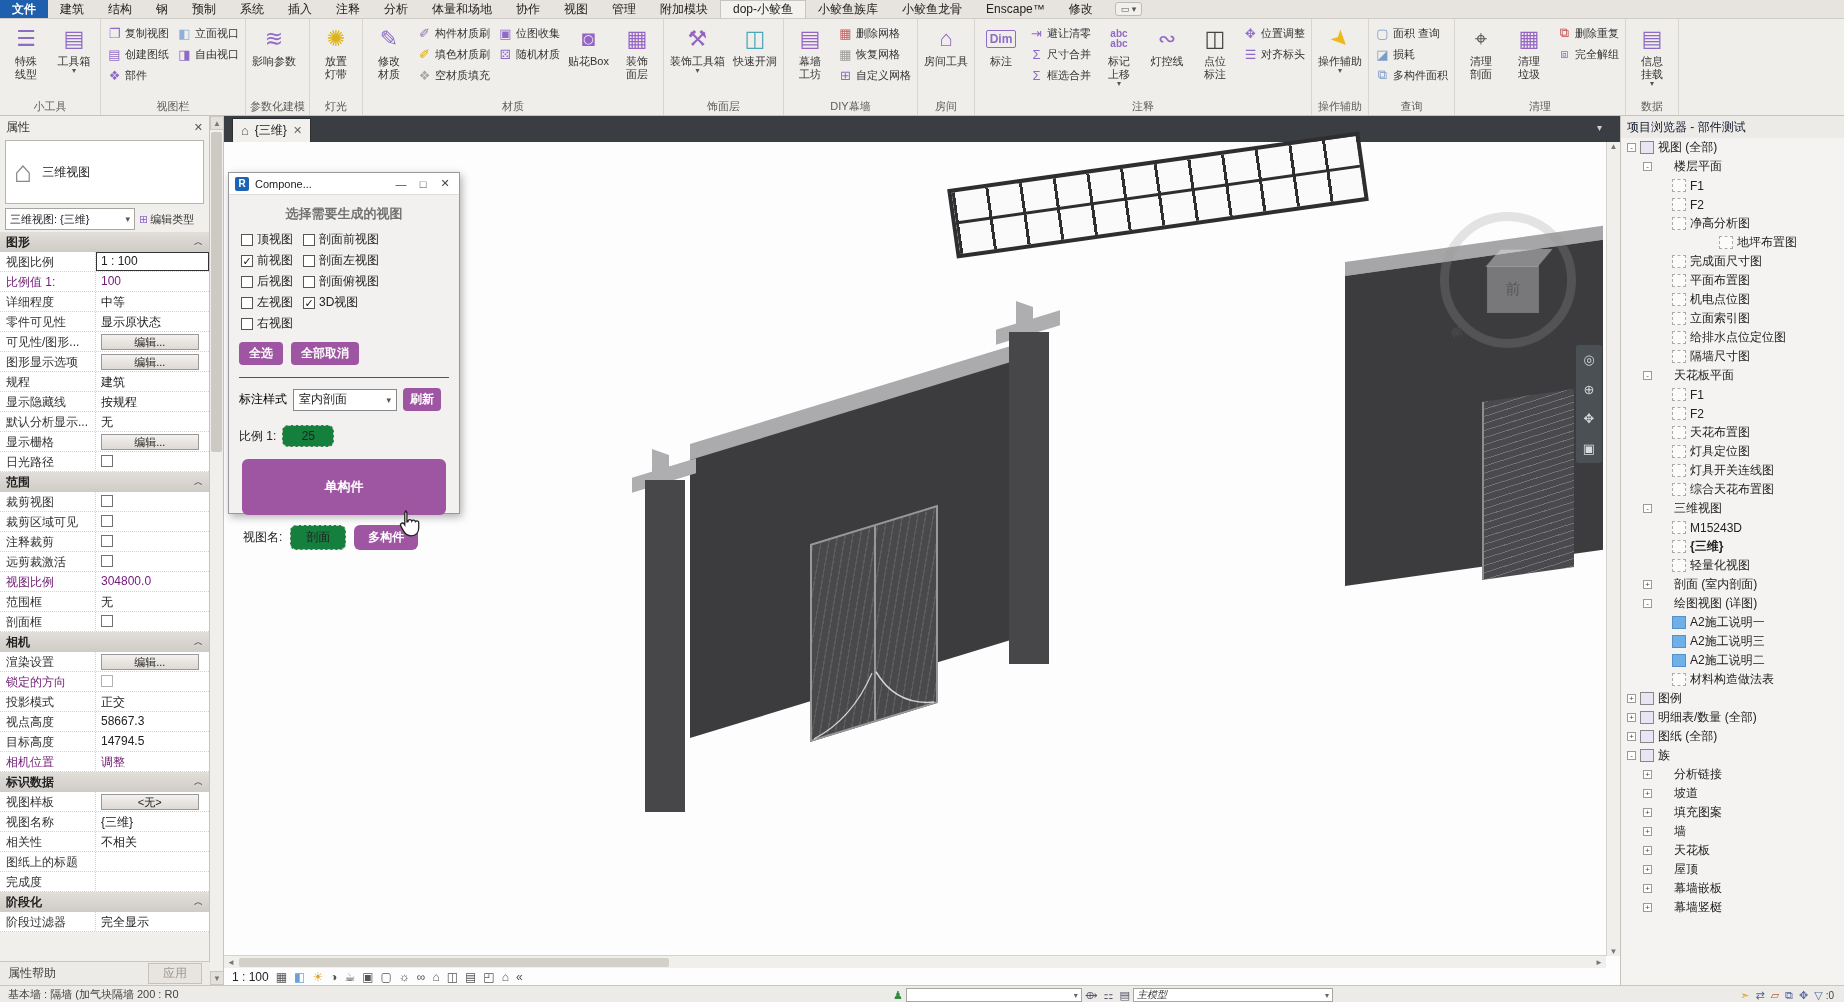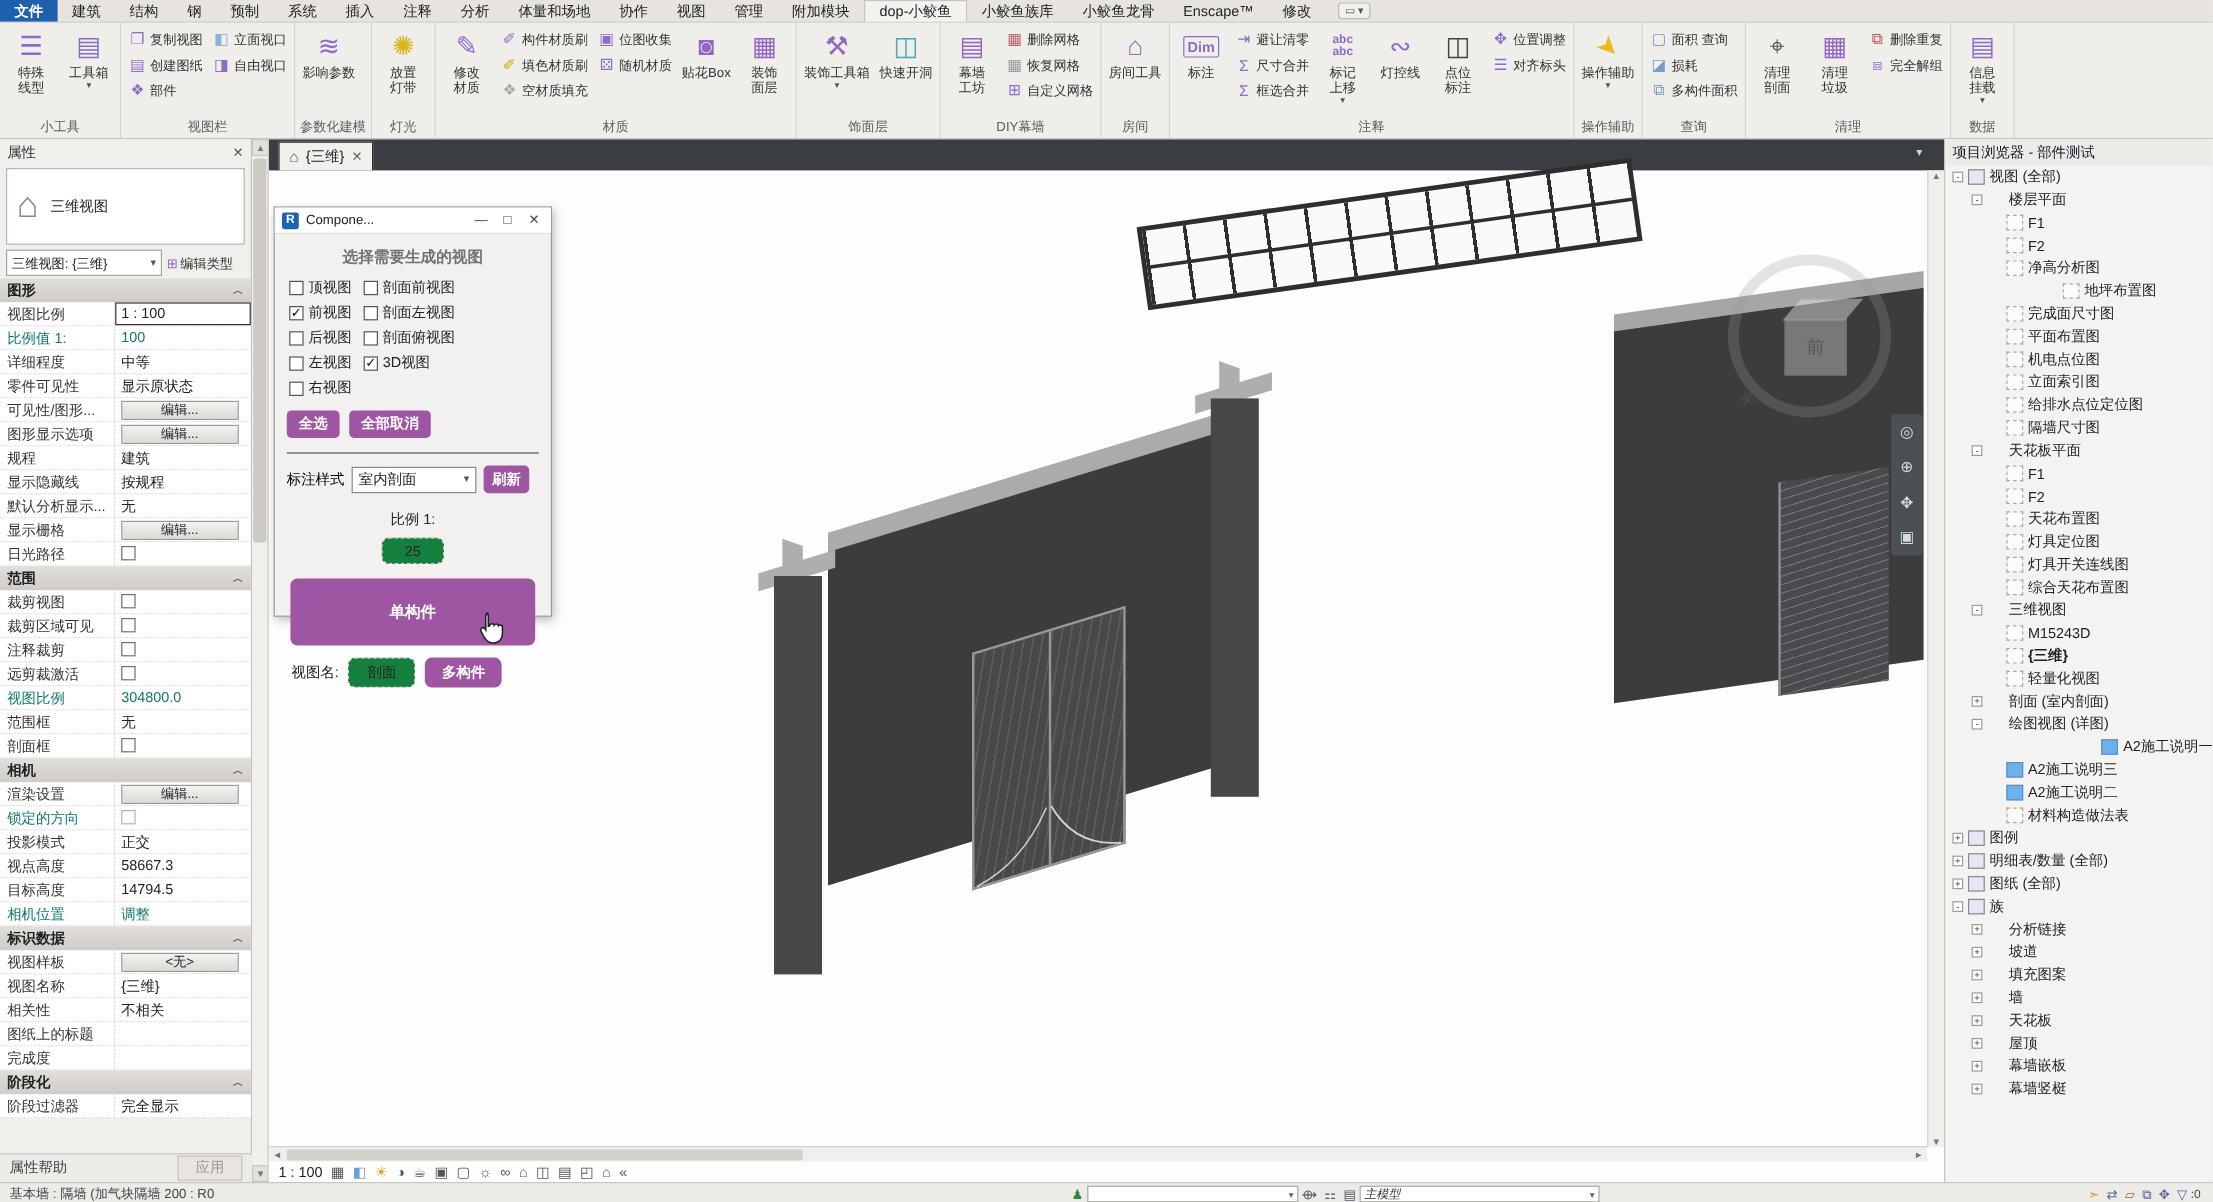--- a/index.html
+++ b/index.html
@@ -40,21 +40,21 @@
   #type-box { margin:2px 5px; height:64px; background:#fff; border:1px solid #b8b4af; display:flex; align-items:center; gap:10px; padding:0 8px; }
   .house-icon { font-size:30px; color:#888; }
   #type-name { font-size:12px; color:#222; }
   #selector-row { display:flex; margin:4px 5px 2px 5px; gap:3px; height:22px; }
   #type-select { flex:1; background:#fff; border:1px solid #a8a4a0; font-size:11px; display:flex; align-items:center; justify-content:space-between; padding:0 4px; color:#222; }
   #edit-type-btn { width:66px; background:#f0efec; font-size:11px; display:flex; align-items:center; gap:2px; color:#333; border:1px solid transparent; }
   #prop-grid { margin-top:2px; }
   .prow { display:flex; height:20px; font-size:12px; align-items:stretch; background:#fff; border-bottom:1px dotted #d5d2cd; }
   .prow .pl { width:96px; padding:2px 2px 0 6px; color:#333; border-right:1px dotted #d5d2cd; white-space:nowrap; overflow:hidden; }
   .prow .pv { flex:1; padding:2px 2px 0 5px; color:#222; white-space:nowrap; overflow:hidden; }
-  .prow.dis .pl, .prow.dis .pv { color:#0f766e; }
+  .prow.dis .pl, .prow.dis .pv { color:#701a75; }
   .pgroup { display:flex; height:20px; background:linear-gradient(#e2dfdb,#cfcbc6); font-size:12px; font-weight:bold; color:#222; align-items:center; padding:0 6px; justify-content:space-between; }
   .pgroup .chev { font-size:9px; color:#555; }
   .pbtn { width:92%; height:16px; background:linear-gradient(#f4f2ef,#ddd9d4); border:1px solid #999; font-size:11px; text-align:center; line-height:14px; color:#222; }
   .pcheck { width:12px; height:12px; border:1px solid #707070; background:#fff; margin-top:1px; }
   .pcheck.dis { border-color:#b5b2ad; }
   .pv.sel { outline:1.5px solid #333; outline-offset:-1px; }
   #props-footer { position:absolute; bottom:0; left:0; width:210px; height:24px; background:#edebe8; border-top:1px solid #c9c5c0; display:flex; align-items:center; justify-content:space-between; padding:0 8px; font-size:12px; }
   #prop-help { color:#444; }
   #apply-btn { color:#9b9893; font-size:12px; padding:1px 14px; border:1px solid #c5c1bc; background:#e8e5e1; }
 
@@ -99,21 +99,21 @@
   #dlg-title .t { flex:1; font-size:11px; color:#222; }
   #dlg-title .wbtn { width:16px; text-align:center; color:#444; font-size:11px; }
   #dlg-heading { text-align:center; font-weight:bold; font-size:13px; color:#737373; margin:10px 0 8px 0; }
   .dlg-checks { display:flex; padding:0 12px; gap:10px; }
   .dlg-col { display:flex; flex-direction:column; gap:4px; }
   .dcheck { display:flex; align-items:center; gap:4px; color:#222; }
   .dbox { width:12px; height:12px; border:1px solid #555; background:#fff; font-size:11px; line-height:11px; text-align:center; color:#111; font-weight:bold; }
   .purplebtn { background:#9e55a2; color:#fff; font-weight:bold; border-radius:4px; padding:3px 10px; font-size:12px; border:none; cursor:default; }
   #dlg-selrow { display:flex; align-items:center; gap:6px; padding:0 10px; margin-top:10px; }
   #dlg-select { width:104px; height:22px; background:#fff; border:1px solid #888; display:flex; align-items:center; justify-content:space-between; padding:0 5px; color:#222; }
-  #dlg-scalerow { display:flex; align-items:center; gap:6px; padding:0 10px; margin-top:14px; color:#222;flex-direction:column; }
+  #dlg-scalerow { display:flex; align-items:center; gap:6px; padding:0 10px; margin-top:14px; color:#222; }
   .dinput { background:#15803d; border:1px dashed #c9c5c1; border-radius:6px; text-align:center; font-size:12px; color:#222; }
   #btn-single { display:block; margin:12px auto 0 auto; width:204px; padding:19px 0; font-size:13px; border-radius:6px; }
   #dlg-namerow { display:flex; align-items:center; gap:8px; padding:0 14px; margin-top:10px; color:#222; }
   #btn-multi { position:relative; border-radius:6px; padding:4px 14px; }
   #dlg-divider { height:1px; background:#555; margin:12px 10px 0 10px; }
   #cursor-hand { position:absolute; left:166px; top:336px; width:26px; height:30px; z-index:50; }
 
   
   #browser { left:1620px; top:116px; width:224px; height:869px; background:#f4f3f1; border-left:1px solid #c6c2bc; overflow:hidden; }
   #browser-header { height:22px; font-size:12px; color:#0f172a; display:flex; align-items:center; padding:0 6px; background:#edebe8; }
@@ -901,21 +901,21 @@
         <div class="trow" style="padding-left: 22px;">
           <span class="texp">+</span>
           <span class="tico none"></span>
           <span>剖面 (室内剖面)</span>
         </div>
         <div class="trow" style="padding-left: 22px;">
           <span class="texp">-</span>
           <span class="tico none"></span>
           <span>绘图视图 (详图)</span>
         </div>
-        <div class="trow" style="padding-left: 38px; justify-content: flex-end;">
+        <div class="trow" style="padding-left: 38px;">
           <span class="texp none"></span>
           <span class="tico draft"></span>
           <span>A2施工说明一</span>
         </div>
         <div class="trow" style="padding-left: 38px;">
           <span class="texp none"></span>
           <span class="tico draft"></span>
           <span>A2施工说明三</span>
         </div>
         <div class="trow" style="padding-left: 38px;">

